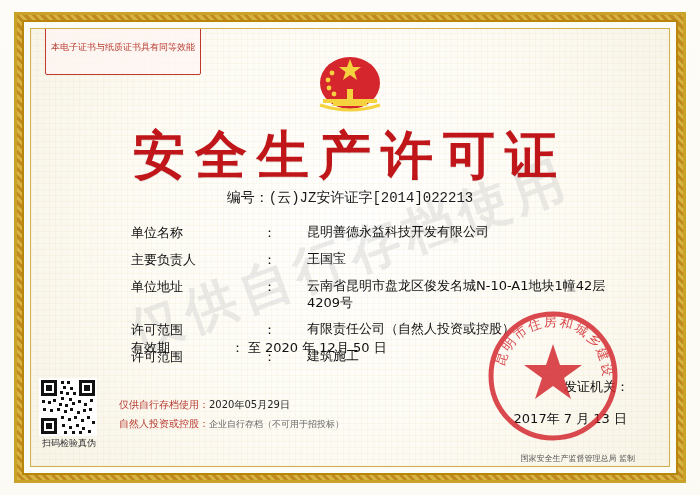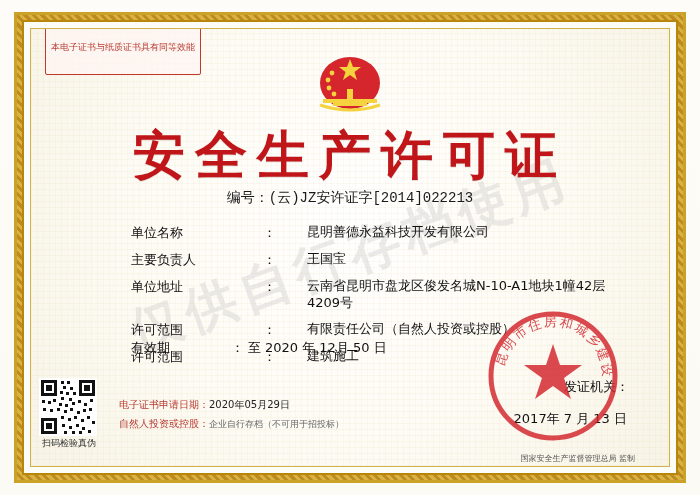--- a/index.html
+++ b/index.html
@@ -248,21 +248,21 @@
             <rect x="25" y="53" width="3" height="3"></rect>
           <rect x="33" y="53" width="3" height="3"></rect>
             <rect x="40" y="53" width="3" height="3"></rect>
         </g>
       </svg>
     </div>
     <div class="qrcap">扫码检验真伪</div>
 
     <div class="footmeta">
       <div class="fm">
-        <b>电子证书申请日期：</b><span class="plain">2020年05月29日</span>
+        <b>仅供自行存档使用：</b><span class="plain">2020年05月29日</span>
       </div>
       <div class="fm">
         <b>自然人投资或控股：</b><span class="small">企业自行存档（不可用于招投标）</span>
       </div>
     </div>
 
     <div class="issuer">发证机关：</div>
     <div class="issuedate">2017年 7 月 13 日</div>
 
     <div class="seal">

